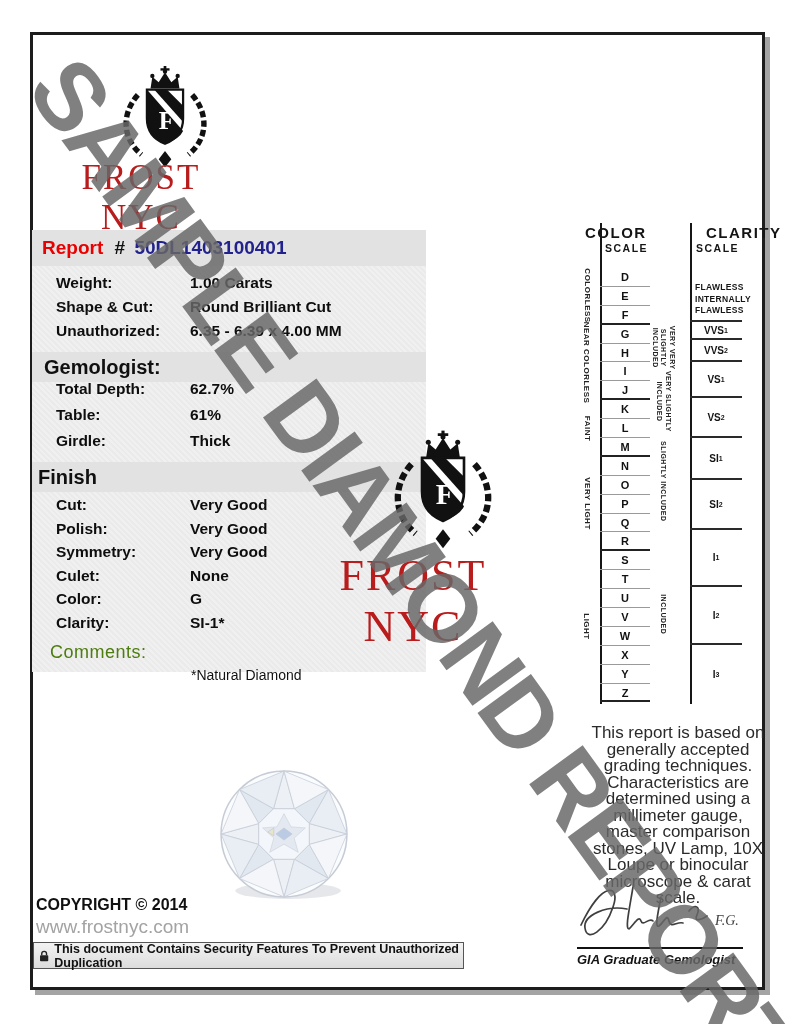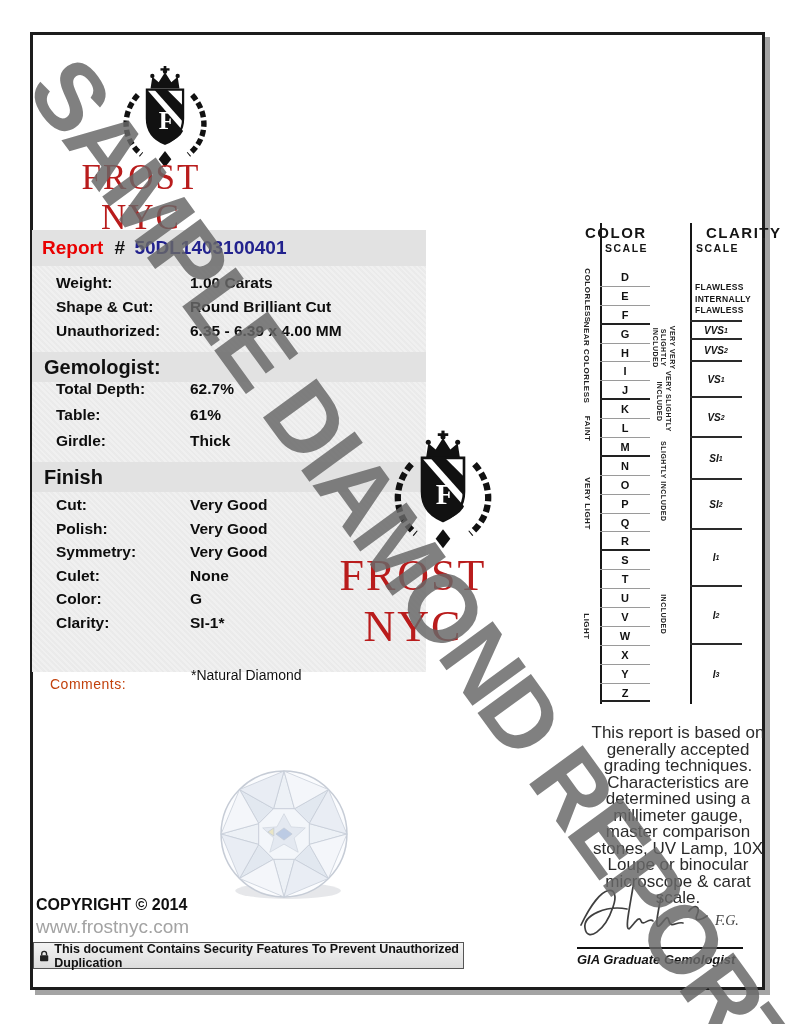--- a/index.html
+++ b/index.html
@@ -31,37 +31,37 @@
     font-weight:bold; color:#101010; }
   .band-report { top:0; height:36px; font-size:19px; padding:7px 0 0 10px; }
   .band-report .r-label { color:#e90000; }
   .band-report .r-hash  { color:#111; padding:0 4px 0 6px; }
   .band-report .r-num   { color:#22228e; }
   .band-mid { font-size:20px; padding:4px 0 0 12px; height:30px; }
   .kv-row { position:absolute; left:0; width:100%; }
   .kv-label { position:absolute; left:24px; font-weight:bold; font-size:15.5px; color:#0d0d0d; }
   .kv-value { position:absolute; left:158px; font-weight:bold; font-size:15.5px; color:#0d0d0d; }
 
-  .comments-label { left:17px; top:641px; font-size:14px; color:#c2410c; letter-spacing:.5px; }
+  .comments-label { left:17px; top:607px; font-size:18px; color:#4d7c0f; letter-spacing:.5px; }
   .comments-value { left:158px; top:632px; font-size:14px; color:#111; }
 
   
   .scale-head { font-weight:bold; color:#141414; letter-spacing:1.5px; font-size:15px; line-height:16px; }
   .scale-sub  { font-weight:bold; color:#141414; letter-spacing:1.5px; font-size:10.5px; }
   .vline { width:2px; background:#161616; }
   .color-rows { left:567px; top:233px; width:50px; }
   .color-row { position:relative; height:18.9px; border-bottom:1px solid #9a9a9a;
     font-weight:bold; font-size:11px; color:#111; text-align:center; line-height:18px; }
   .color-row.thick { border-bottom:2px solid #222; }
   .rot-label { position:absolute; transform:rotate(90deg); font-weight:bold; color:#222;
     text-align:center; letter-spacing:.5px; }
   .color-group { font-size:8px; line-height:9px; white-space:nowrap; }
   .clar-top { left:662px; top:247px; font-size:8.5px; line-height:11.5px; font-weight:bold;
     color:#161616; letter-spacing:.3px; }
-  .clar-cells { left:657px; top:285px; width:52px;font-style:italic; }
+  .clar-cells { left:657px; top:285px; width:52px; }
   .clar-cell { border-top:2px solid #2a2a2a; display:flex; align-items:center; justify-content:center;
     font-weight:bold; font-size:10px; color:#141414; }
   .clar-cell sub { font-size:7px; }
   .clar-group { font-size:7px; line-height:8.5px; }
 
   .disclaimer { left:556px; top:690px; width:178px; font-size:17px; line-height:16.5px;
     color:#2a2a2a; text-align:center; }
 
   .sig-wrap { left:540px; top:836px; width:176px; }
   .sig-line { left:544px; top:912px; width:166px; border-top:2px solid #111; }
@@ -133,21 +133,21 @@
         </div>
         <div class="kv-row" style="top: 176px;">
           <span class="kv-label">Table:</span>
           <span class="kv-value">61%</span>
         </div>
         <div class="kv-row" style="top: 202px;">
           <span class="kv-label">Girdle:</span>
           <span class="kv-value">Thick</span>
         </div>
       </div>
-    <div class="band band-mid" style="top:232px;">Finish</div>
+    <div class="band band-mid" style="top:232px;padding-left:6px;">Finish</div>
     <div id="finish-rows">
         <div class="kv-row" style="top: 266px;">
           <span class="kv-label">Cut:</span>
           <span class="kv-value">Very Good</span>
         </div>
         <div class="kv-row" style="top: 289.6px;">
           <span class="kv-label">Polish:</span>
           <span class="kv-value">Very Good</span>
         </div>
         <div class="kv-row" style="top: 313.2px;">

